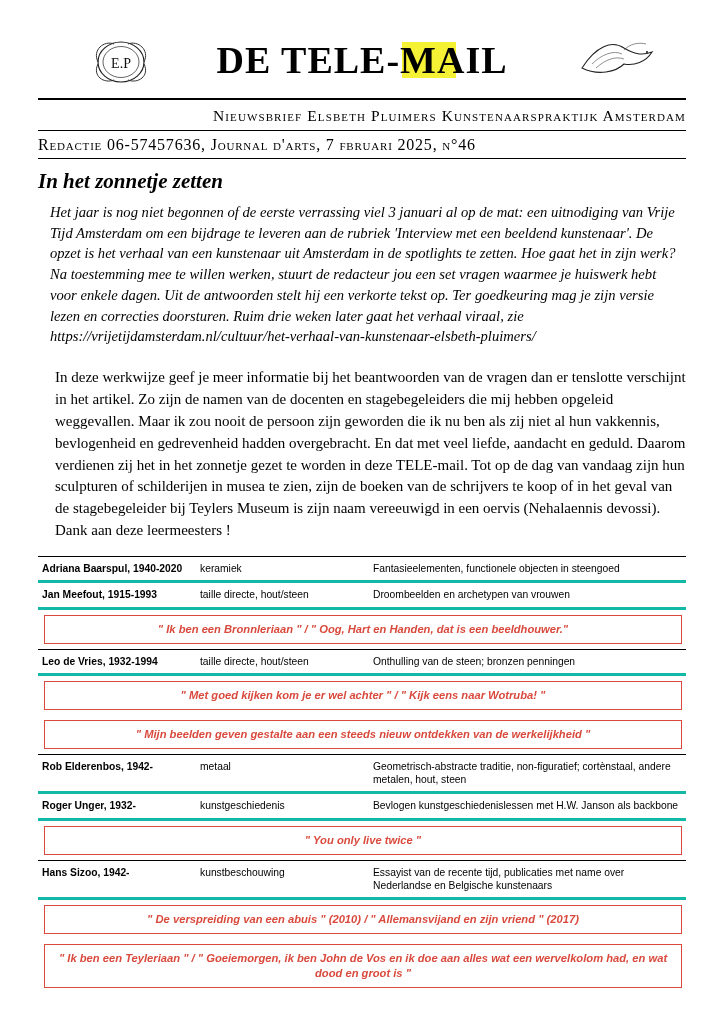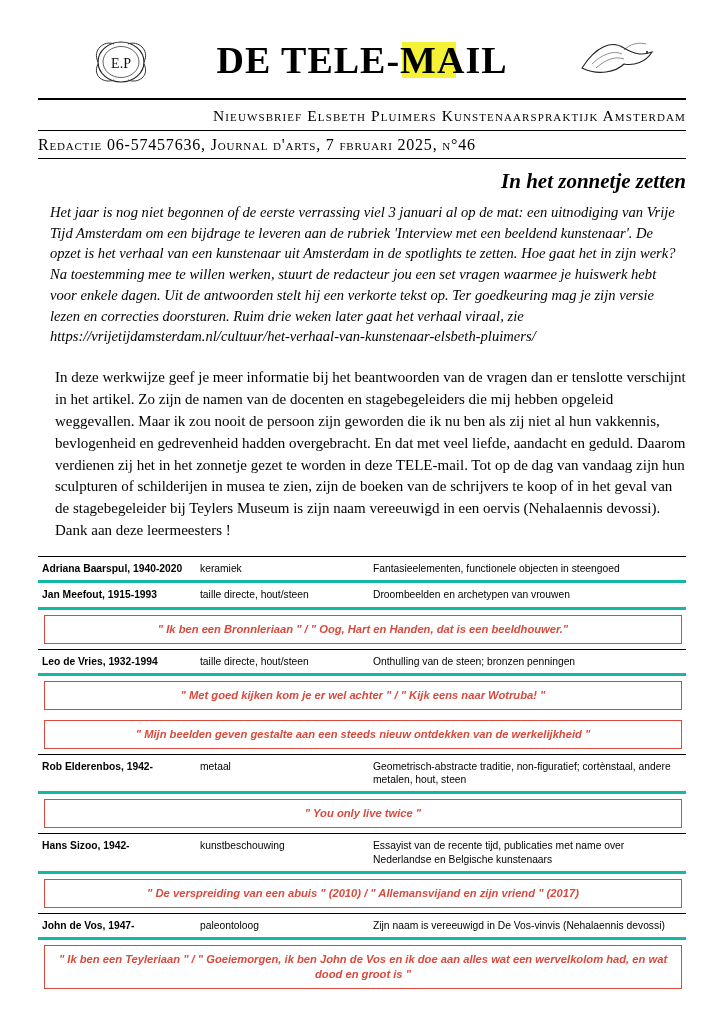--- a/index.html
+++ b/index.html
@@ -81,21 +81,21 @@
     text-align: left;
     font-size: 16px;
     letter-spacing: 0.8px;
     font-variant: small-caps;
     padding: 5px 0 4px 0;
   }
   .rule-thin2 { border-top: 1px solid #000; }
 
   
   .article-title {
-    text-align: right;
+    text-align: left;
     font-style: italic;
     font-weight: bold;
     font-size: 21px;
     margin: 10px 0 8px 0;
   }
   .intro {
     font-style: italic;
     font-size: 14.6px;
     line-height: 1.42;
     margin: 0 0 0 12px;
@@ -238,44 +238,44 @@
           <div class="quote-box">" Mijn beelden geven gestalte aan een steeds nieuw ontdekken van de werkelijkheid "</div>
         </td>
       </tr>
 
       <tr>
         <td class="c-name">Rob Elderenbos, 1942-</td>
         <td class="c-role">metaal</td>
         <td class="c-desc">Geometrisch-abstracte traditie, non-figuratief; cortènstaal, andere metalen, hout, steen</td>
       </tr>
 
+      <tr>
+        <td class="c-name">Roger Unger, 1932-</td>
+        <td class="c-role">kunstgeschiedenis</td>
+        <td class="c-desc">Bevlogen kunstgeschiedenislessen met H.W. Janson als backbone</td>
+      </tr>
 
       <tr class="quote-row">
         <td colspan="3">
           <div class="quote-box">" You only live twice "</div>
         </td>
       </tr>
 
       <tr>
         <td class="c-name">Hans Sizoo, 1942-</td>
         <td class="c-role">kunstbeschouwing</td>
         <td class="c-desc">Essayist van de recente tijd, publicaties met name over Nederlandse en Belgische kunstenaars</td>
       </tr>
 
       <tr class="quote-row">
         <td colspan="3">
           <div class="quote-box">" De verspreiding van een abuis " (2010) / " Allemansvijand en zijn vriend " (2017)</div>
         </td>
       </tr>
 
-      <tr>
-        <td class="c-name">John de Vos, 1947-</td>
-        <td class="c-role">paleontoloog</td>
-        <td class="c-desc">Zijn naam is vereeuwigd in De Vos-vinvis (Nehalaennis devossi)</td>
-      </tr>
 
       <tr class="quote-row">
         <td colspan="3">
           <div class="quote-box">" Ik ben een Teyleriaan " / " Goeiemorgen, ik ben John de Vos en ik doe aan alles wat een wervelkolom had, en wat dood en groot is "</div>
         </td>
       </tr>
 
     </tbody>
   </table>
 

